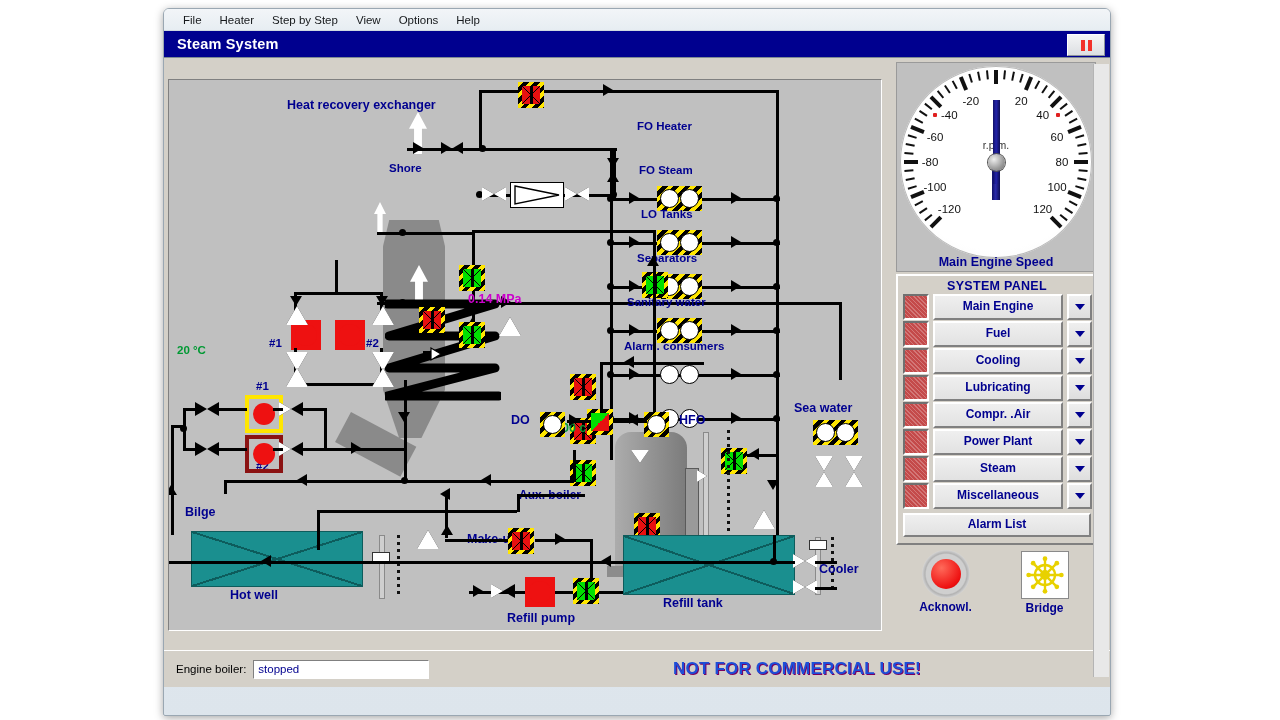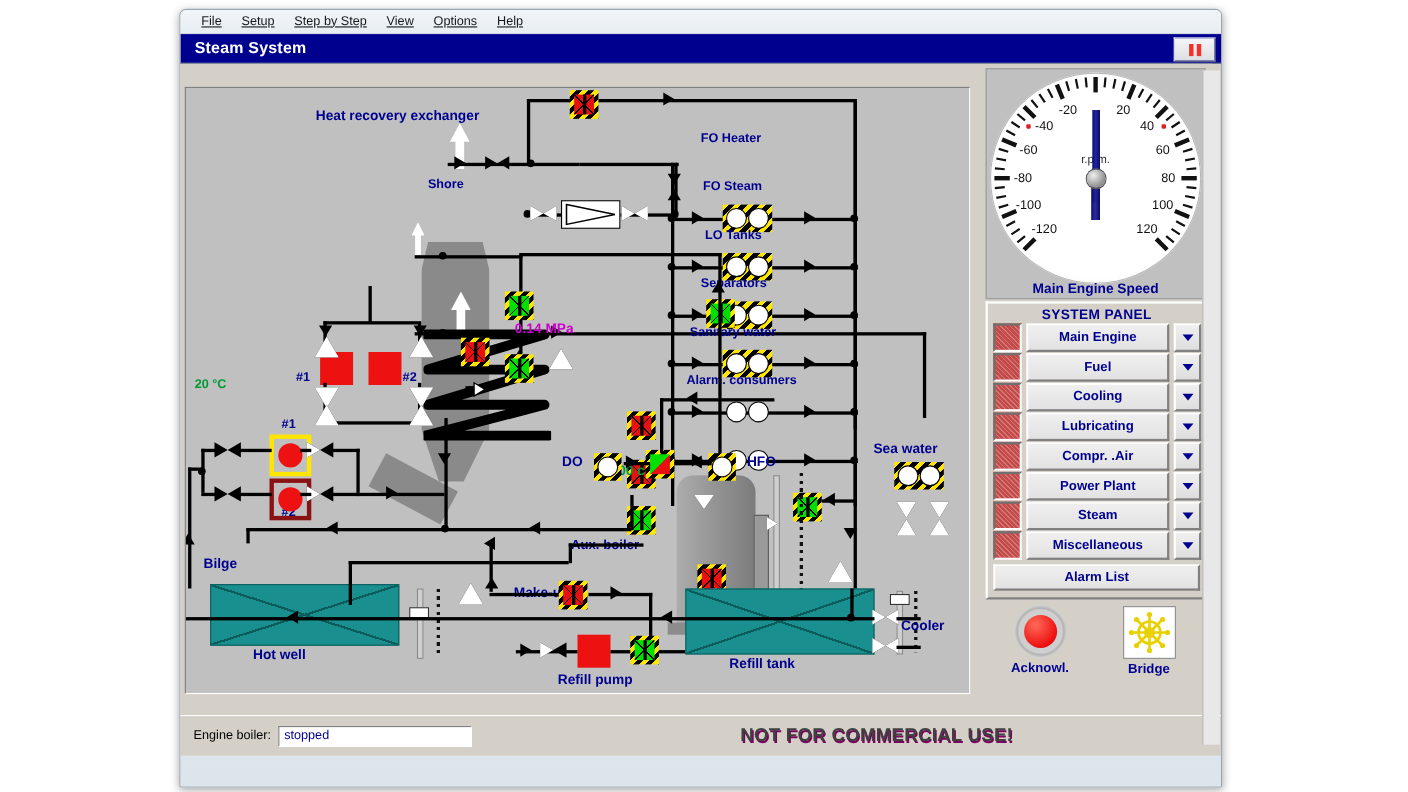--- a/index.html
+++ b/index.html
@@ -52,21 +52,21 @@
   }
   .wc .glyph-min{display:block;width:11px;height:2px;background:#3a4a56;margin-top:7px;}
   .wc .glyph-max{display:block;width:10px;height:9px;border:1.6px solid #3a4a56;}
   .wc .glyph-close{font-size:13px;font-weight:bold;line-height:1;text-shadow:0 1px 0 rgba(0,0,0,.4);}
   
   #menu-bar{
     height:21px;display:flex;align-items:center;padding-left:10px;gap:0;
     background:linear-gradient(180deg,#f2f5f8 0%,#e7edf2 100%);
     border-bottom:1px solid #cfd8e0;
   }
-  .menu-item{font-size:11.5px;color:#15181b;padding:2px 9px;cursor:default;text-decoration:underline;}
+  .menu-item{font-size:11.5px;color:#15181b;padding:2px 9px;cursor:default;}
   
   #section-header{
     height:26px;background:#00008f;display:flex;align-items:center;
     position:relative;border-bottom:1px solid #7e8a94;
   }
   #section-title{color:#ffffff;font-size:14.5px;font-weight:bold;margin-left:13px;letter-spacing:.2px;}
   #pause-button{
     position:absolute;right:5px;top:3px;width:36px;height:20px;
     background:linear-gradient(180deg,#f4f5f6,#dcdfe2);
     border:1px solid #8d949b;border-top-color:#ffffff;border-left-color:#ffffff;
@@ -186,21 +186,21 @@
     display:flex;align-items:center;position:relative;
   }
   #status-label{font-size:11.5px;color:#000;margin-left:12px;}
   #status-field{
     margin-left:7px;width:170px;height:17px;line-height:17px;background:#fff;
     border:1px solid #808080;border-right-color:#fff;border-bottom-color:#fff;
     font-size:11.5px;color:#00008f;padding-left:4px;
   }
   #nfc-banner{
     position:absolute;left:0;right:0;text-align:center;
-    font-size:17px;font-weight:bold;color:#404040;letter-spacing:.2px;
+    font-size:17px;font-weight:bold;color:#1d4ed8;letter-spacing:.2px;
     text-shadow:1px 1px 0 #7a0060;
     transform:translateX(160px);
   }
   
   #vscroll{
     position:absolute;right:1px;top:55px;width:15px;bottom:38px;background:#e8e8e8;
     border-left:1px solid #b4b4b4;
   }
   
   .lbl{position:absolute;font-size:11.5px;font-weight:bold;color:#00008f;white-space:nowrap;}
@@ -285,21 +285,21 @@
 </head>
 <body>
 
 <div id="desktop">
 
   <div id="app-window">
 
 
     <div id="menu-bar">
       <div class="menu-item">File</div>
-      <div class="menu-item">Setup</div>
+      <div class="menu-item">Heater</div>
       <div class="menu-item">Step by Step</div>
       <div class="menu-item">View</div>
       <div class="menu-item">Options</div>
       <div class="menu-item">Help</div>
     </div>
 
     <div id="section-header">
       <span id="section-title">Steam System</span>
       <div id="pause-button">
           <i></i>

